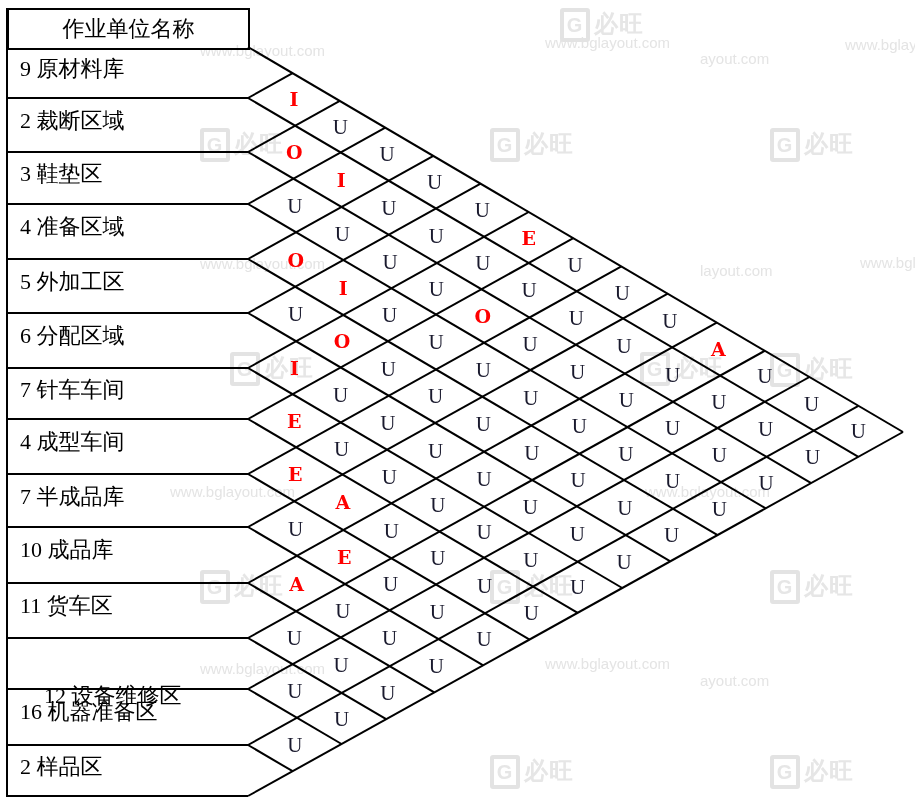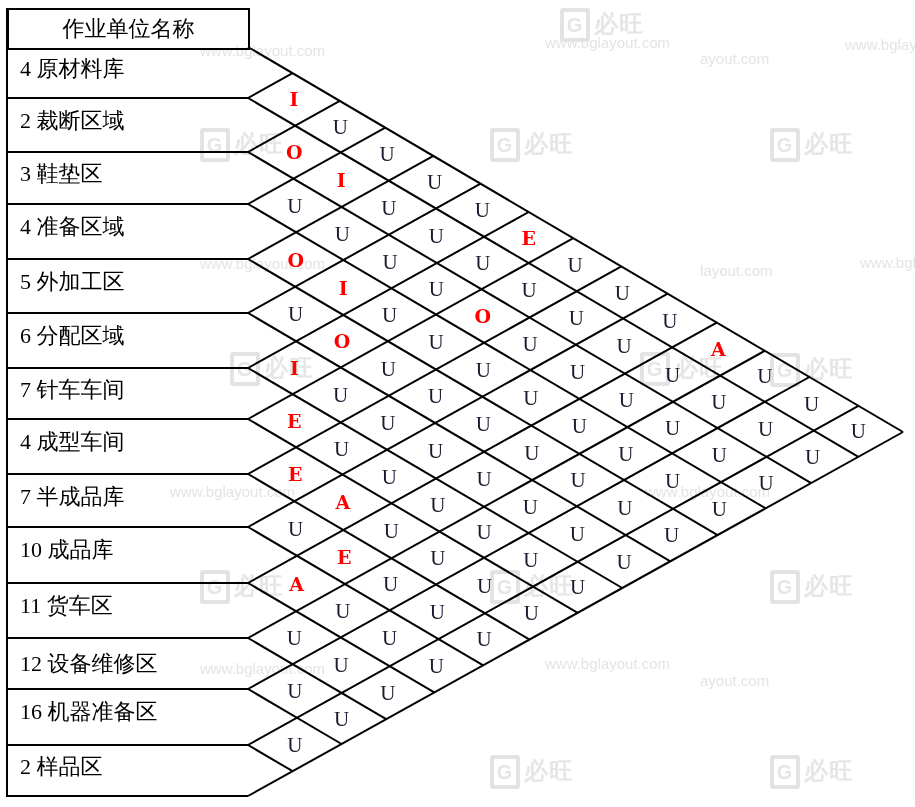--- a/index.html
+++ b/index.html
@@ -97,32 +97,32 @@
       <line x1="248" y1="638" x2="386.1708945260348" y2="719.2149532710281" stroke="#000" stroke-width="2"></line>
       <line x1="248" y1="638" x2="764.8291054739653" y2="350.78504672897196" stroke="#000" stroke-width="2"></line>
       <line x1="248" y1="689" x2="341.57142857142856" y2="744" stroke="#000" stroke-width="2"></line>
       <line x1="248" y1="689" x2="809.4285714285716" y2="377.00000000000006" stroke="#000" stroke-width="2"></line>
       <line x1="248" y1="745" x2="292.59946595460616" y2="771.2149532710281" stroke="#000" stroke-width="2"></line>
       <line x1="248" y1="745" x2="858.4005340453939" y2="405.78504672897196" stroke="#000" stroke-width="2"></line>
       <line x1="248" y1="796" x2="903.0000000000001" y2="432.00000000000006" stroke="#000" stroke-width="2"></line>
     </svg>
 
   <div id="labels">
-      <div class="row-label" style="top: 56.22px;">4 原材料库</div>
+      <div class="row-label" style="top: 56.22px;">9 原材料库</div>
       <div class="row-label" style="top: 107.88px;">2 裁断区域</div>
       <div class="row-label" style="top: 161.44px;">3 鞋垫区</div>
       <div class="row-label" style="top: 214.1px;">4 准备区域</div>
       <div class="row-label" style="top: 268.88px;">5 外加工区</div>
       <div class="row-label" style="top: 323.1px;">6 分配区域</div>
       <div class="row-label" style="top: 377.22px;">7 针车车间</div>
       <div class="row-label" style="top: 429.1px;">4 成型车间</div>
       <div class="row-label" style="top: 483.66px;">7 半成品库</div>
       <div class="row-label" style="top: 537.32px;">10 成品库</div>
       <div class="row-label" style="top: 593.1px;">11 货车区</div>
-      <div class="row-label" style="top: 651px;">12 设备维修区</div>
+      <div class="row-label" style="top: 683px; margin-left: 24px;">12 设备维修区</div>
       <div class="row-label" style="top: 699.32px;">16 机器准备区</div>
       <div class="row-label" style="top: 754.22px;">2 样品区</div>
     </div>
   <div id="cells">
       <div class="cell red" style="color: rgb(255, 0, 0); left: 293.911px; top: 99.486px;">I</div>
       <div class="cell u" style="color: rgb(26, 26, 46); left: 340.26px; top: 126.729px;">U</div>
       <div class="cell u" style="color: rgb(26, 26, 46); left: 387.045px; top: 154.229px;">U</div>
       <div class="cell u" style="color: rgb(26, 26, 46); left: 434.706px; top: 182.243px;">U</div>
       <div class="cell u" style="color: rgb(26, 26, 46); left: 482.366px; top: 210.257px;">U</div>
       <div class="cell red" style="color: rgb(255, 0, 0); left: 528.714px; top: 237.5px;">E</div>

